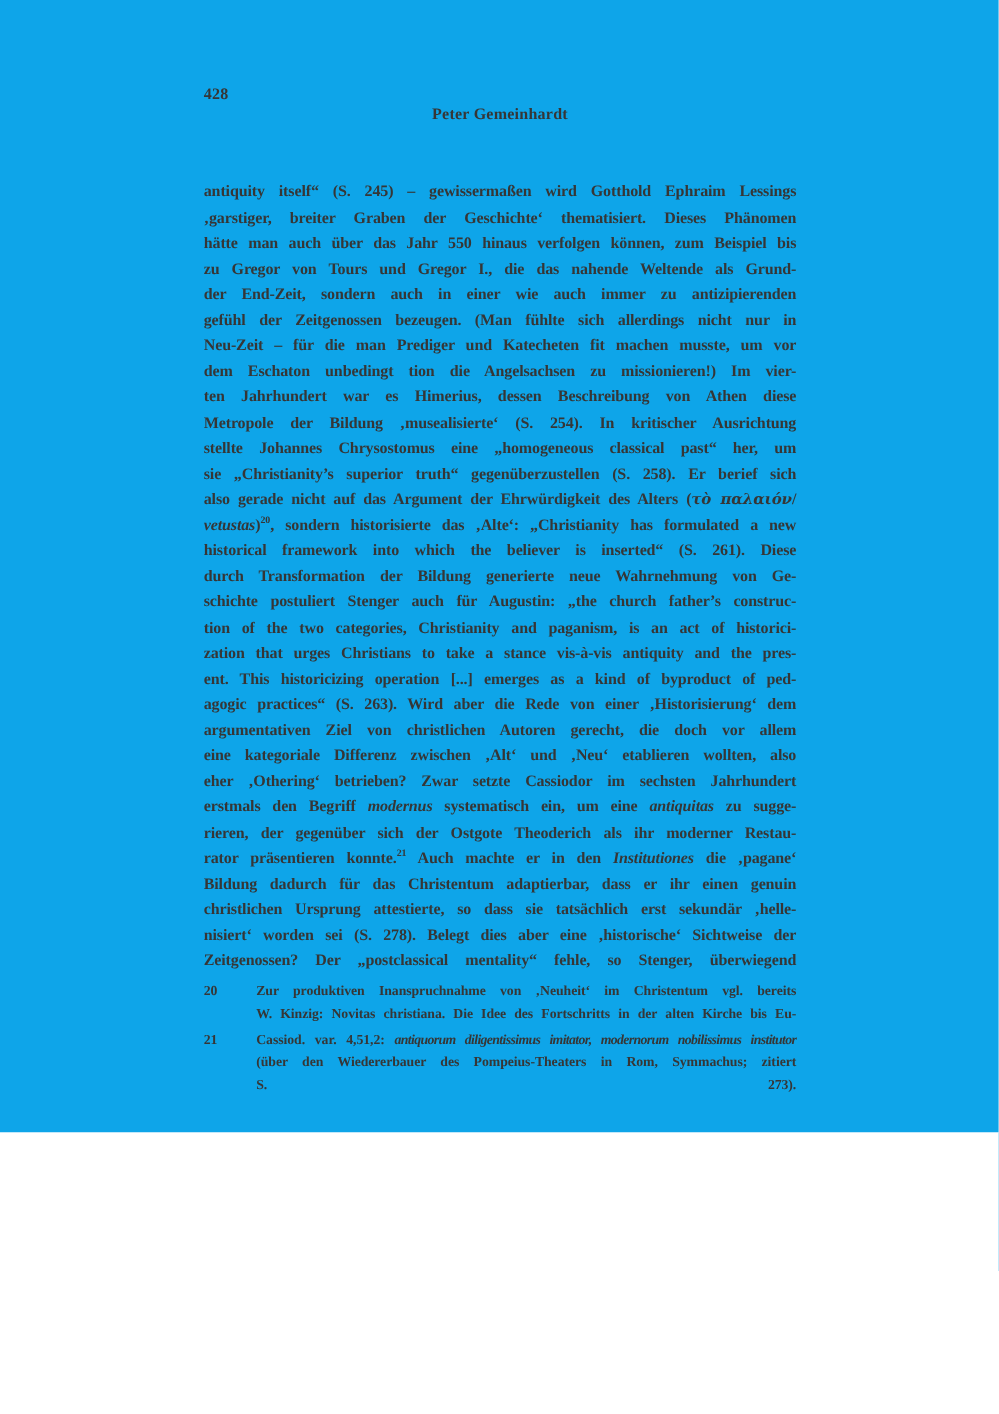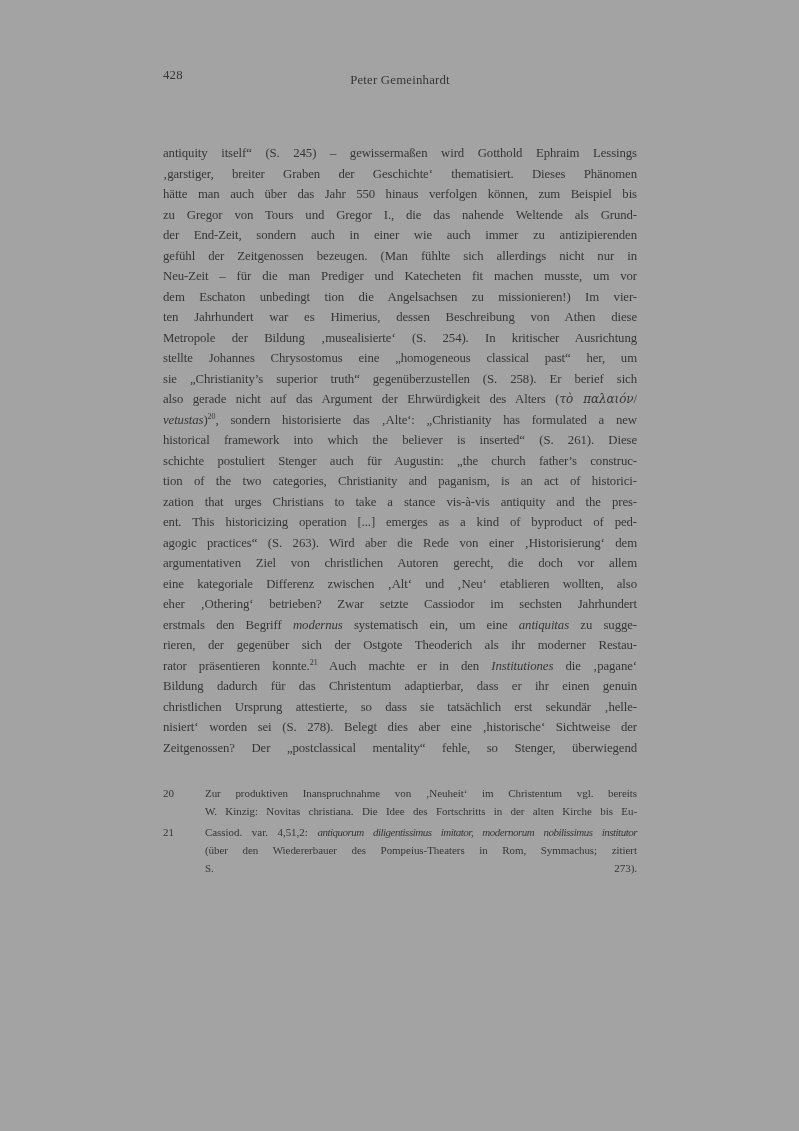--- a/index.html
+++ b/index.html
@@ -3,46 +3,47 @@
 <meta charset="utf-8">
 <style>
   html, body {
     margin: 0;
     padding: 0;
     background: #ffffff;
   }
   .page {
     position: relative;
     width: 799px;
-    height: 1131px;
-    background: #a3a3a3;
+    height: 906px;
+    background: #0ea5e9;
     color: #363636;
     font-family: "Liberation Serif", "DejaVu Serif", serif;
     overflow: hidden;
+    font-weight: bold;
   }
   .header {
     position: absolute;
     left: 163px;
     top: 68px;
     width: 474px;
     height: 18px;
     font-size: 12.8px;
     letter-spacing: 0.2px;
   }
   .pagenum {
     position: absolute;
     left: 0;
     top: 0;
   }
   .runhead {
     position: absolute;
     left: 0;
     width: 100%;
     text-align: center;
-    top: 5px;
+    top: 16px;
   }
   .body-text {
     position: absolute;
     left: 163px;
     top: 143px;
     width: 474px;
     font-size: 12.8px;
     letter-spacing: -0.1px;
   }
   .body-text .tline {
@@ -118,20 +119,21 @@
       <div class="tline"><span>gefühl der Zeitgenossen bezeugen. (Man fühlte sich allerdings nicht nur in</span></div>
       <div class="tline"><span>Neu-Zeit – für die man Prediger und Katecheten fit machen musste, um vor</span></div>
       <div class="tline"><span>dem Eschaton unbedingt tion die Angelsachsen zu missionieren!) Im vier-</span></div>
       <div class="tline"><span>ten Jahrhundert war es Himerius, dessen Beschreibung von Athen diese</span></div>
       <div class="tline"><span>Metropole der Bildung ‚musealisierte‘ (S. 254). In kritischer Ausrichtung</span></div>
       <div class="tline"><span>stellte Johannes Chrysostomus eine „homogeneous classical past“ her, um</span></div>
       <div class="tline"><span>sie „Christianity’s superior truth“ gegenüberzustellen (S. 258). Er berief sich</span></div>
       <div class="tline"><span>also gerade nicht auf das Argument der Ehrwürdigkeit des Alters (</span><span class="greek">τὸ παλαιόν</span><span>/</span></div>
       <div class="tline"><span class="it">vetustas</span><span>)</span><span class="sup">20</span><span>, sondern historisierte das ‚Alte‘: „Christianity has formulated a new</span></div>
       <div class="tline"><span>historical framework into which the believer is inserted“ (S. 261). Diese</span></div>
+      <div class="tline"><span>durch Transformation der Bildung generierte neue Wahrnehmung von Ge-</span></div>
       <div class="tline"><span>schichte postuliert Stenger auch für Augustin: „the church father’s construc-</span></div>
       <div class="tline"><span>tion of the two categories, Christianity and paganism, is an act of historici-</span></div>
       <div class="tline"><span>zation that urges Christians to take a stance vis-à-vis antiquity and the pres-</span></div>
       <div class="tline"><span>ent. This historicizing operation [...] emerges as a kind of byproduct of ped-</span></div>
       <div class="tline"><span>agogic practices“ (S. 263). Wird aber die Rede von einer ‚Historisierung‘ dem</span></div>
       <div class="tline"><span>argumentativen Ziel von christlichen Autoren gerecht, die doch vor allem</span></div>
       <div class="tline"><span>eine kategoriale Differenz zwischen ‚Alt‘ und ‚Neu‘ etablieren wollten, also</span></div>
       <div class="tline"><span>eher ‚Othering‘ betrieben? Zwar setzte Cassiodor im sechsten Jahrhundert</span></div>
       <div class="tline"><span>erstmals den Begriff </span><span class="it">modernus</span><span> systematisch ein, um eine </span><span class="it">antiquitas</span><span> zu sugge-</span></div>
       <div class="tline"><span>rieren, der gegenüber sich der Ostgote Theoderich als ihr moderner Restau-</span></div>

